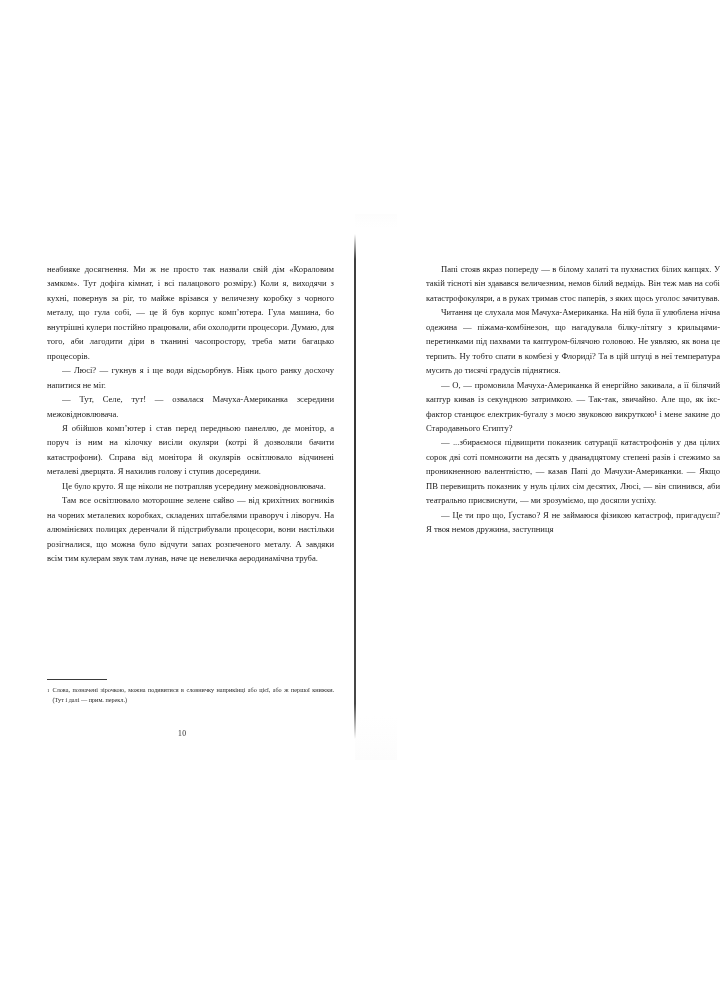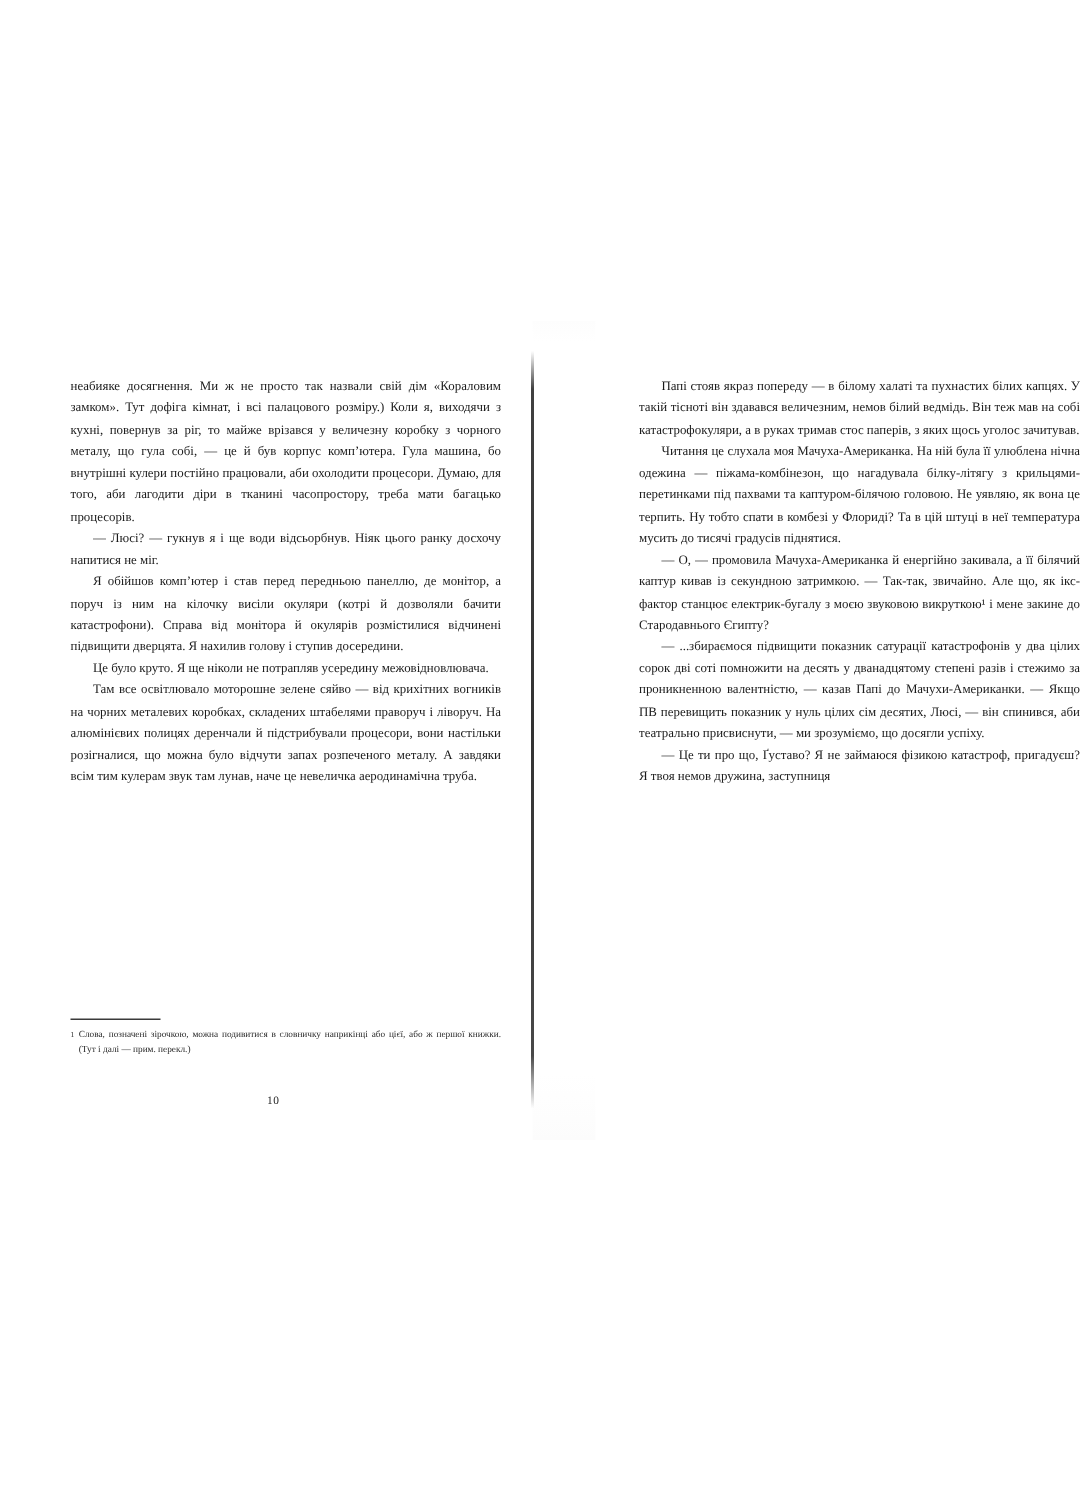--- a/index.html
+++ b/index.html
@@ -58,21 +58,21 @@
         rgba(255,255,255,0) 0%,
         #2b2b2b 5%,
         #1c1c1c 50%,
         #343434 93%,
         rgba(255,255,255,0) 100%);
     opacity: .9;
   }
 
   .textblock {
     position: absolute;
-    top: 36px;
+    top: 48px;
     font-size: 8.6px;
     line-height: 14.45px;
     color: #1a1a1a;
     text-align: justify;
     text-justify: inter-word;
     -webkit-font-smoothing: antialiased;
   }
   #tb-left  { left: 47px;  width: 287px; }
   #tb-right { left: 29px;  width: 294px; }
 
@@ -126,21 +126,22 @@
 
 <div id="spread">
 
   <div id="paper"></div>
 
   <div class="page" id="page-left">
 
     <div class="textblock" id="tb-left">
       <p class="noindent">неабияке досягнення. Ми ж не просто так назвали свій дім «Кораловим замком». Тут дофіга кімнат, і всі палацового розміру.) Коли я, виходячи з кухні, повернув за ріг, то майже врізався у величезну коробку з чорного металу, що гула собі, — це й був корпус комп’ютера. Гула машина, бо внутрішні кулери постійно працювали, аби охолодити процесори. Думаю, для того, аби лагодити діри в тканині часопростору, треба мати багацько процесорів.</p>
       <p>— Люсі? — гукнув я і ще води відсьорбнув. Ніяк цього ранку досхочу напитися не міг.</p>
-      <p>Я обійшов комп’ютер і став перед передньою панеллю, де монітор, а поруч із ним на кілочку висіли окуляри (котрі й дозволяли бачити катастрофони). Справа від монітора й окулярів розмістилися відчинені підвищити дверцята. Я нахилив голову і ступив досередини.</p>
+      <p>— Тут, Селе, тут! — озвалася Мачуха-Американка зсередини межовідновлювача.</p>
+      <p>Я обійшов комп’ютер і став перед передньою панеллю, де монітор, а поруч із ним на кілочку висіли окуляри (котрі й дозволяли бачити катастрофони). Справа від монітора й окулярів освітлювало відчинені металеві дверцята. Я нахилив голову і ступив досередини.</p>
       <p>Це було круто. Я ще ніколи не потрапляв усередину межовідновлювача.</p>
       <p>Там все освітлювало моторошне зелене сяйво — від крихітних вогників на чорних металевих коробках, складених штабелями праворуч і ліворуч. На алюмінієвих полицях деренчали й підстрибували процесори, вони настільки розігналися, що можна було відчути запах розпеченого металу. А завдяки всім тим кулерам звук там лунав, наче це невеличка аеродинамічна труба.</p>
     </div>
 
     <div class="footnote-wrap" id="fn-left">
       <div class="fn-rule"></div>
       <div class="fn-text">
         <span class="fn-marker">1</span>
         <span class="fn-body">Слова, позначені зірочкою, можна подивитися в словничку наприкінці або цієї, або ж першої книжки. (Тут і далі — прим. перекл.)</span>
       </div>

